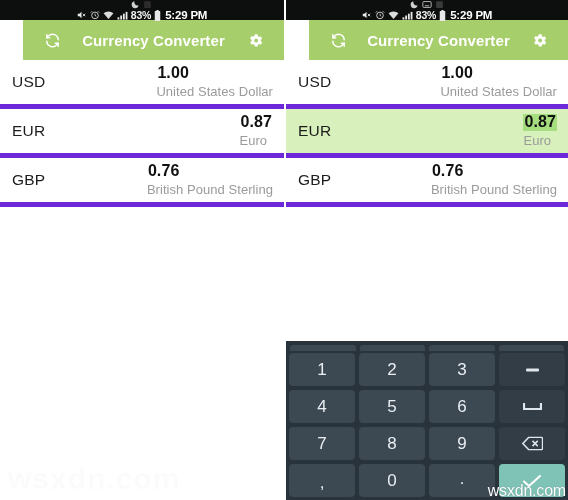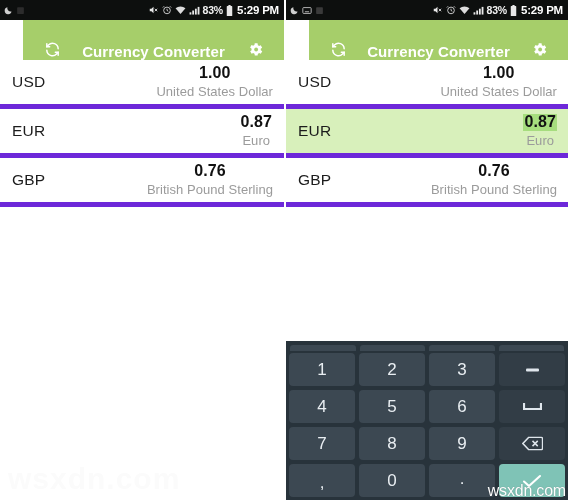--- a/index.html
+++ b/index.html
@@ -29,20 +29,21 @@
   .panel-right { width: 282px; }
 
   
   .statusbar {
     height: 20px;
     background: #0d0f0e;
     display: flex;
     align-items: center;
     padding: 0 5px 0 4px;
     box-sizing: border-box;
+    flex-direction: column;
   }
   .sb-left {
     display: flex;
     align-items: center;
     gap: 3px;
     flex: 1;
   }
   .sb-right {
     display: flex;
     align-items: center;
@@ -68,21 +69,21 @@
     font-weight: bold;
     letter-spacing: -0.2px;
     margin-left: 1px;
   }
 
   
   .appbar {
     height: 40px;
     background: #a6ce6a;
     display: flex;
-    align-items: flex-end;
+    align-items: center;
     padding: 0 18px;
     box-sizing: border-box;
     margin-left: 23px;
   }
   .appbar-title {
     flex: 1;
     text-align: center;
     color: #ffffff;
     font-size: 15px;
     font-weight: bold;
@@ -112,21 +113,21 @@
     background: #ffffff;
   }
   .row.selected { background: #d8f0bb; }
   .row-code {
     font-size: 15.5px;
     color: #1c1c1c;
     letter-spacing: 0.2px;
   }
   .row-right {
     margin-left: auto;
-    text-align: center;
+    text-align: left;
     line-height: 1.05;
   }
   .row-value {
     font-size: 16px;
     font-weight: bold;
     color: #111111;
     letter-spacing: 0.1px;
     display: inline-block;
     padding: 0 1px;
   }

